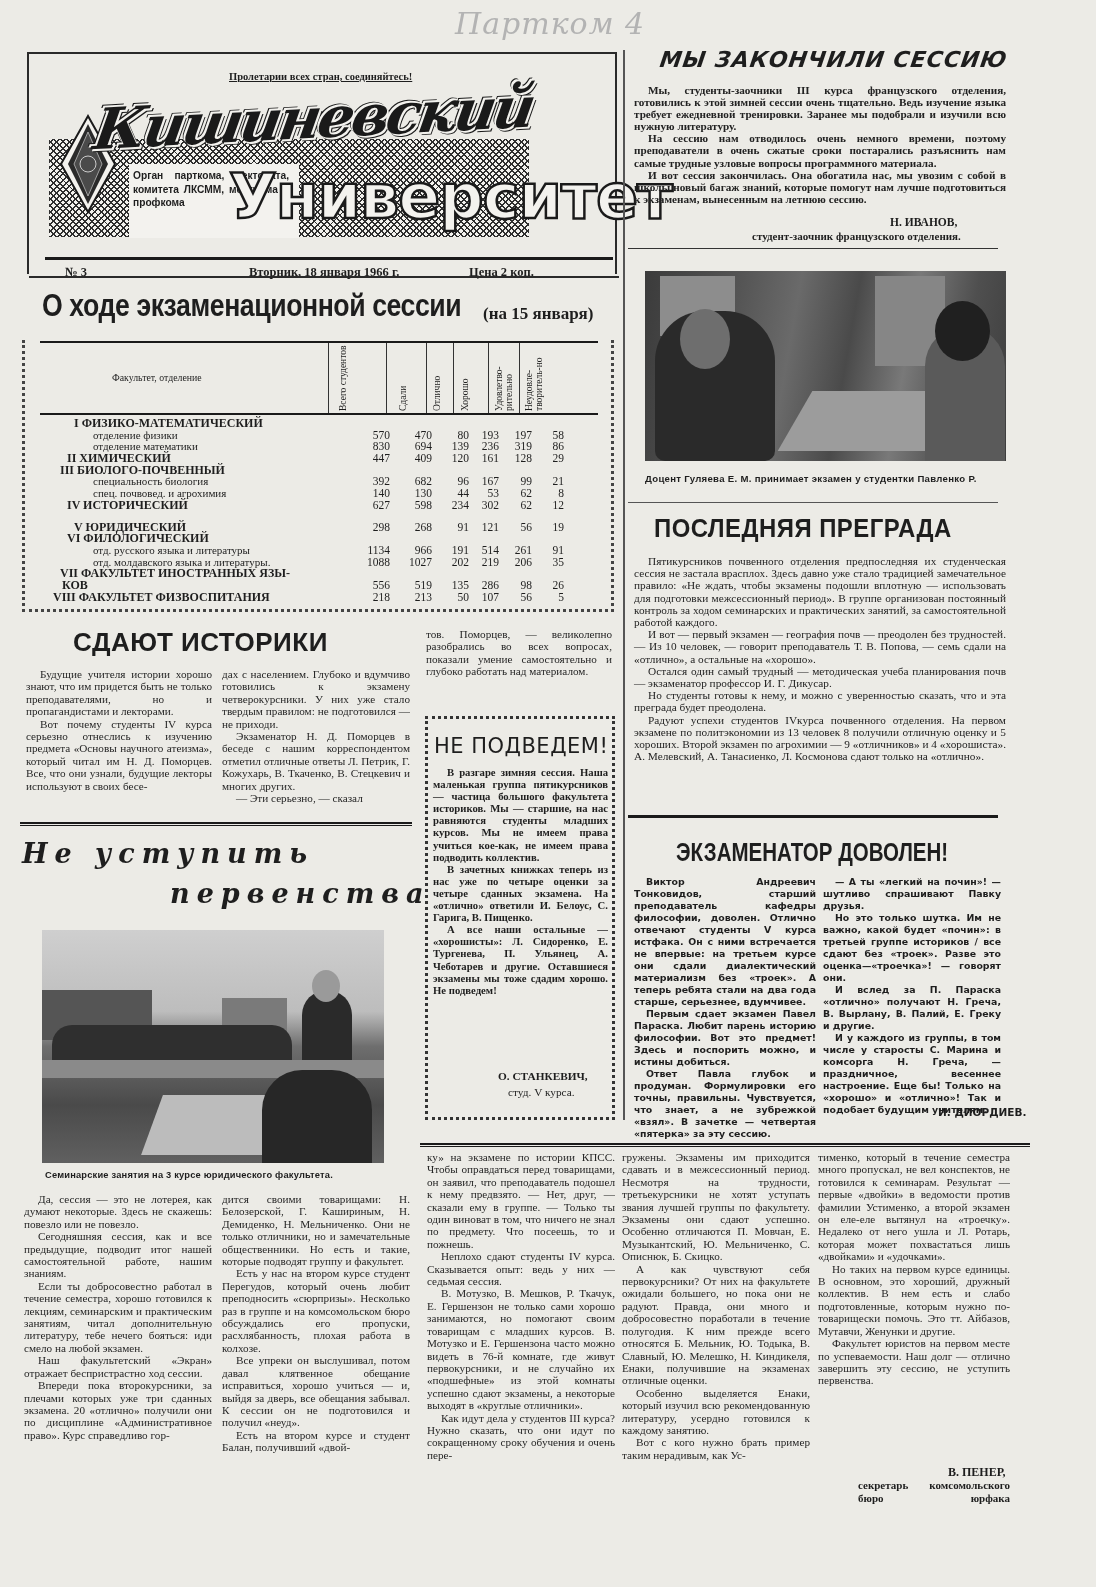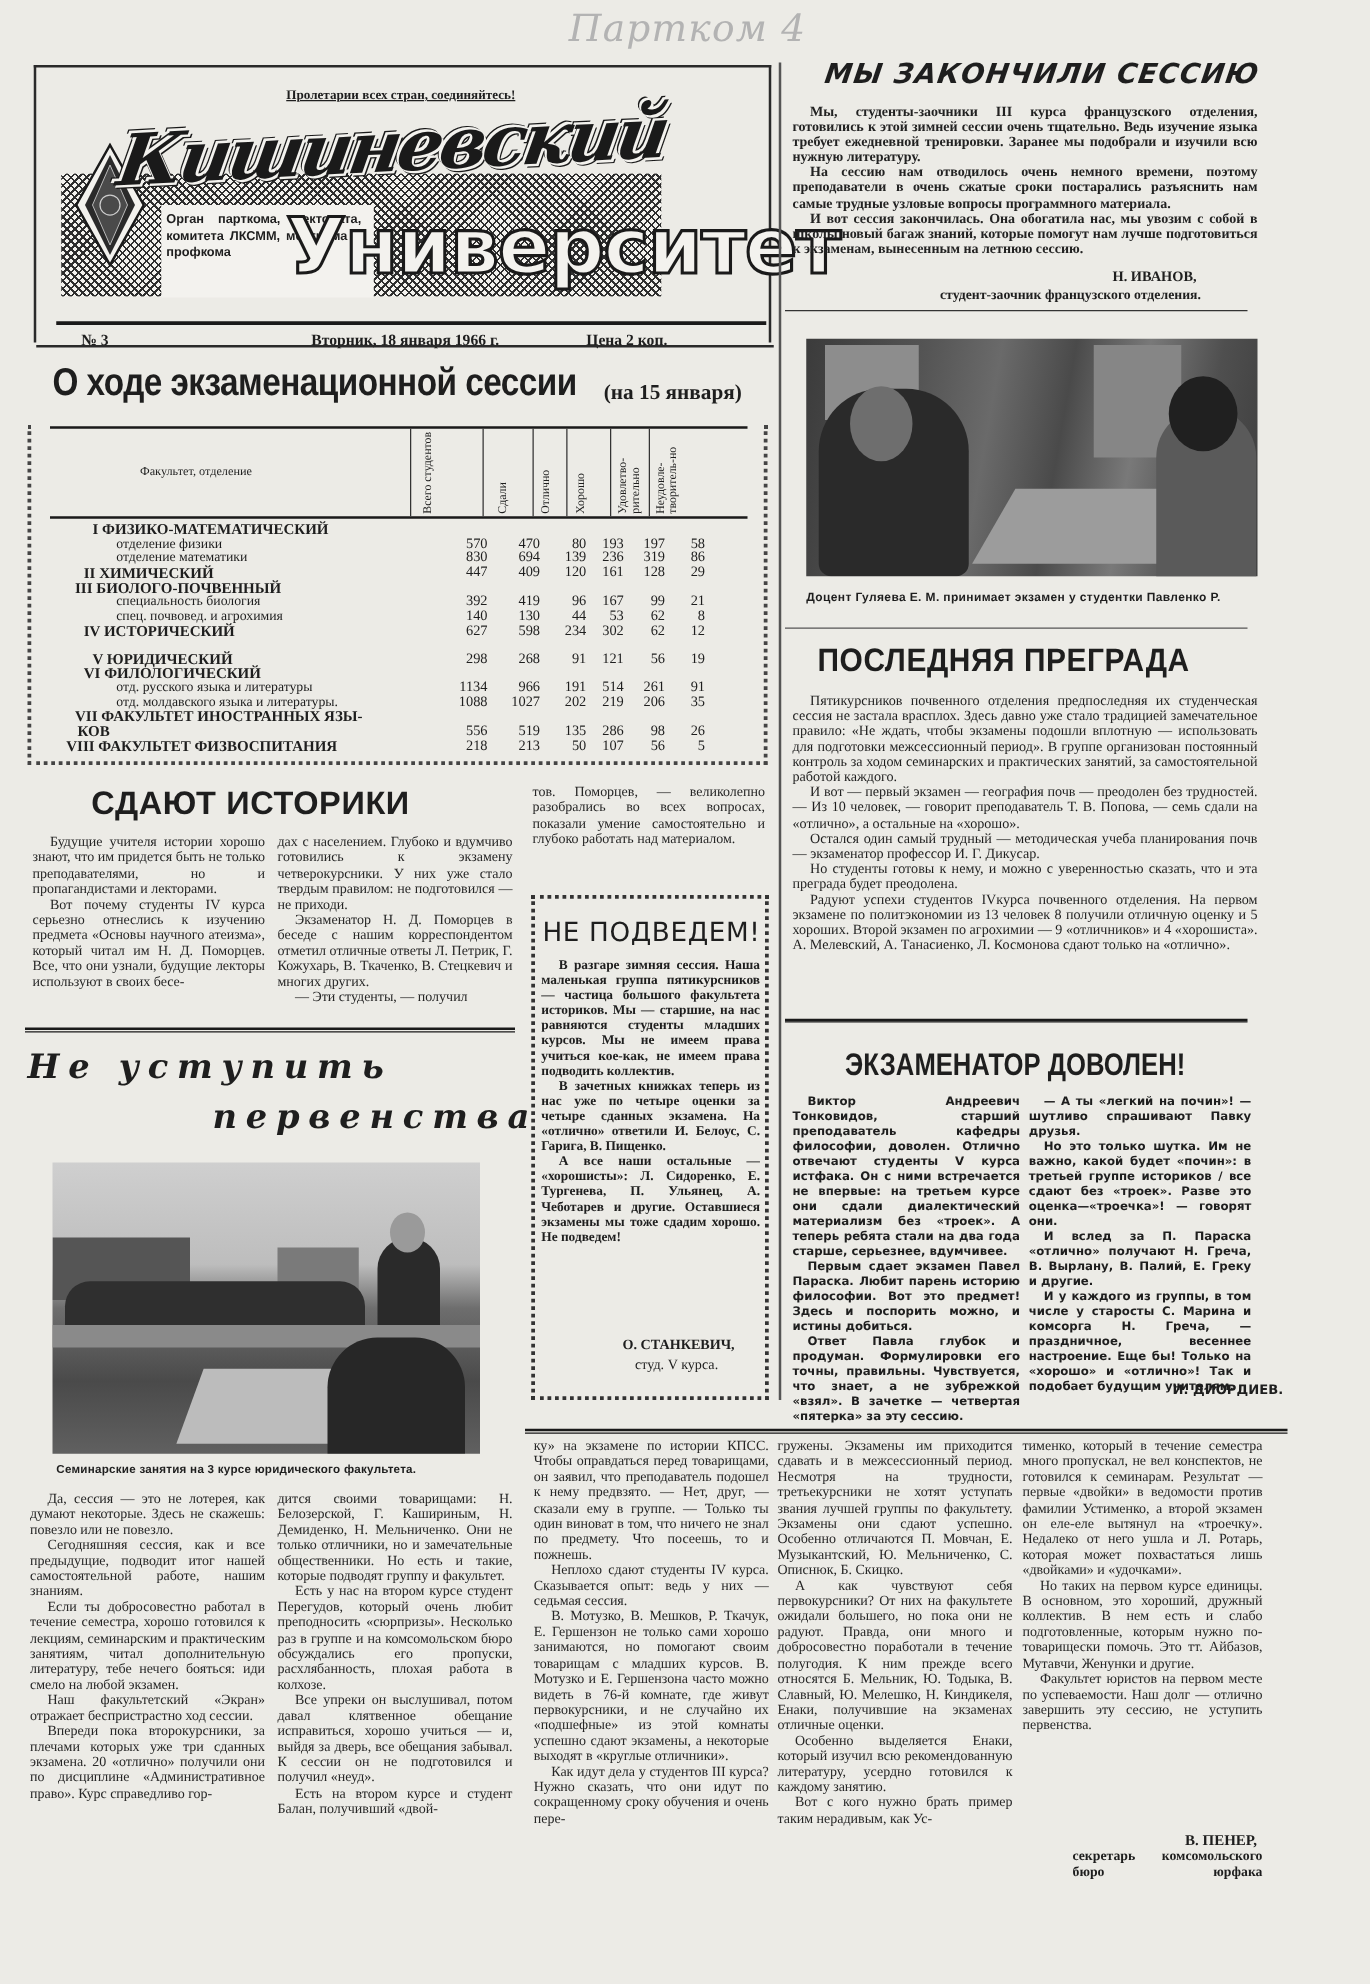--- a/index.html
+++ b/index.html
@@ -192,21 +192,21 @@
       <span class="num" style="left: 419px;">161</span>
       <span class="num" style="left: 452px;">128</span>
       <span class="num" style="left: 484px;">29</span>
     </div>
     <div class="trow main">
       <span class="lbl" style="left: 20px;">III БИОЛОГО-ПОЧВЕННЫЙ</span>
     </div>
     <div class="trow sub">
       <span class="lbl">специальность биология</span>
       <span class="num" style="left: 310px;">392</span>
-      <span class="num" style="left: 352px;">419</span>
+      <span class="num" style="left: 352px;">682</span>
       <span class="num" style="left: 389px;">96</span>
       <span class="num" style="left: 419px;">167</span>
       <span class="num" style="left: 452px;">99</span>
       <span class="num" style="left: 484px;">21</span>
     </div>
     <div class="trow sub">
       <span class="lbl">спец. почвовед. и агрохимия</span>
       <span class="num" style="left: 310px;">140</span>
       <span class="num" style="left: 352px;">130</span>
       <span class="num" style="left: 389px;">44</span>
@@ -324,21 +324,21 @@
 <div id="art3-author" class="abs">И. ДИОРДИЕВ.</div>
 
 <div id="art4-title" class="abs">СДАЮТ ИСТОРИКИ</div>
 <div id="art4-col1" class="abs txt">
   <p>Будущие учителя истории хорошо знают, что им придется быть не только преподавателями, но и пропагандистами и лекторами.</p>
   <p>Вот почему студенты IV курса серьезно отнеслись к изучению предмета «Основы научного атеизма», который читал им Н. Д. Поморцев. Все, что они узнали, будущие лекторы используют в своих бесе-</p>
 </div>
 <div id="art4-col2" class="abs txt">
   <p style="text-indent:0">дах с населением. Глубоко и вдумчиво готовились к экзамену четверокурсники. У них уже стало твердым правилом: не подготовился — не приходи.</p>
   <p>Экзаменатор Н. Д. Поморцев в беседе с нашим корреспондентом отметил отличные ответы Л. Петрик, Г. Кожухарь, В. Ткаченко, В. Стецкевич и многих других.</p>
-  <p>— Эти студенты, — получил</p>
+  <p>— Эти серьезно, — сказал</p>
 </div>
 <div id="art4-col3" class="abs txt">
   <p>тов. Поморцев, — великолепно разобрались во всех вопросах, показали умение самостоятельно и глубоко работать над материалом.</p>
 </div>
 
 <div id="box5" class="abs"></div>
 <div id="box5-title" class="abs">НЕ ПОДВЕДЕМ!</div>
 <div id="box5-body" class="abs">
   <p>В разгаре зимняя сессия. Наша маленькая группа пятикурсников — частица большого факультета историков. Мы — старшие, на нас равняются студенты младших курсов. Мы не имеем права учиться кое-как, не имеем права подводить коллектив.</p>
   <p>В зачетных книжках теперь из нас уже по четыре оценки за четыре сданных экзамена. На «отлично» ответили И. Белоус, С. Гарига, В. Пищенко.</p>

